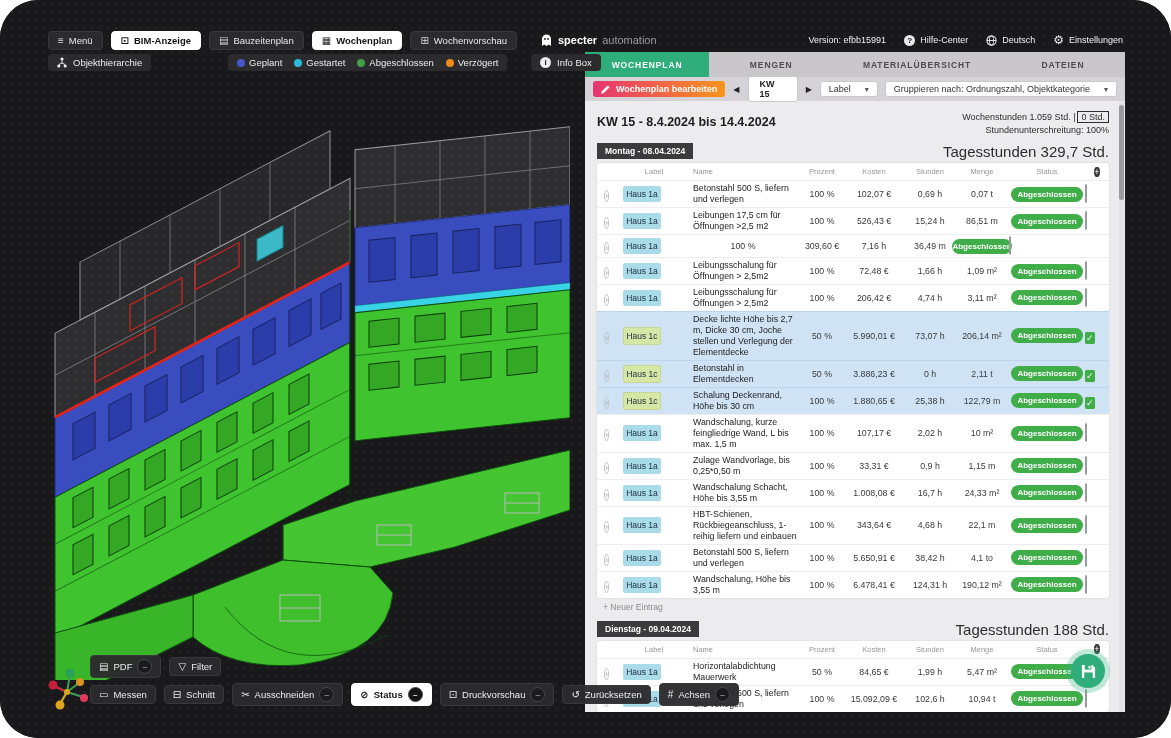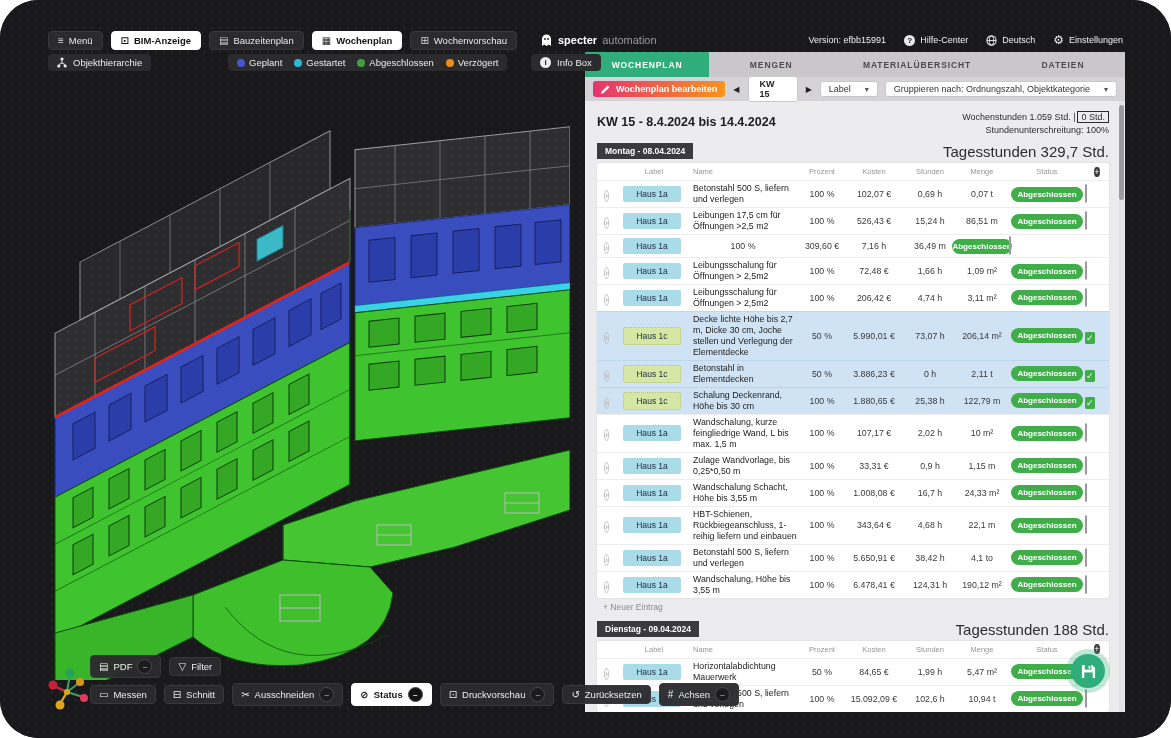--- a/index.html
+++ b/index.html
@@ -66,21 +66,21 @@
   .card{background:#fff;border-radius:3px;box-shadow:0 0 2px rgba(0,0,0,.12);}
   .trow{display:grid;grid-template-columns:26px 62px 1fr 42px 62px 50px 54px 76px 24px;align-items:center;
     border-top:1px solid #ededee;min-height:20px;}
   .trow.head{border-top:none;min-height:17px;color:#96969a;font-size:7.5px;}
   .trow.head>div{text-align:center;}
   .trow.head .h-name{text-align:left;}
   .trow.highlight{background:#cfe3f5;border-top:1px solid #bcd6ec;}
   .expand{width:12px;height:12px;border:1px solid #c2c2c6;border-radius:50%;color:#9b9b9f;font-size:9px;line-height:10px;
     text-align:center;margin-left:7px;cursor:pointer;}
   .chips{display:flex;flex-direction:column;gap:3px;padding:3px 0;}
-  .chip{border-radius:2px;font-size:8.5px;color:#234;text-align:center;padding:3px 2px;width:58px;box-sizing:border-box;
+  .chip{border-radius:2px;font-size:8.5px;color:#234;text-align:center;padding:3px 2px;width:38px;box-sizing:border-box;
     white-space:nowrap;overflow:hidden;}
   .chip-cyan{background:#a9dbe9;}
   .chip-lime{background:#d6e6a4;border:1px dotted #b5c87d;}
   .cell-name{font-size:8.8px;color:#222;padding:2px 4px 2px 8px;line-height:1.25;}
   .cell-num{font-size:8.8px;color:#3a3a3c;text-align:center;}
   .status-pill{background:#3fae49;color:#fff;font-size:8px;font-weight:bold;border-radius:9px;padding:3px 0;
     text-align:center;width:72px;}
   .cb{width:11px;height:11px;border:1px solid #9a9a9e;border-radius:2px;margin:0 auto;cursor:pointer;background:#fff;}
   .cb.checked{background:#3fae49;border-color:#3fae49;color:#fff;font-size:9px;line-height:11px;text-align:center;}
   .plus-circ{width:12px;height:12px;border-radius:50%;background:#3b3b3e;color:#fff;font-size:9px;line-height:12px;

